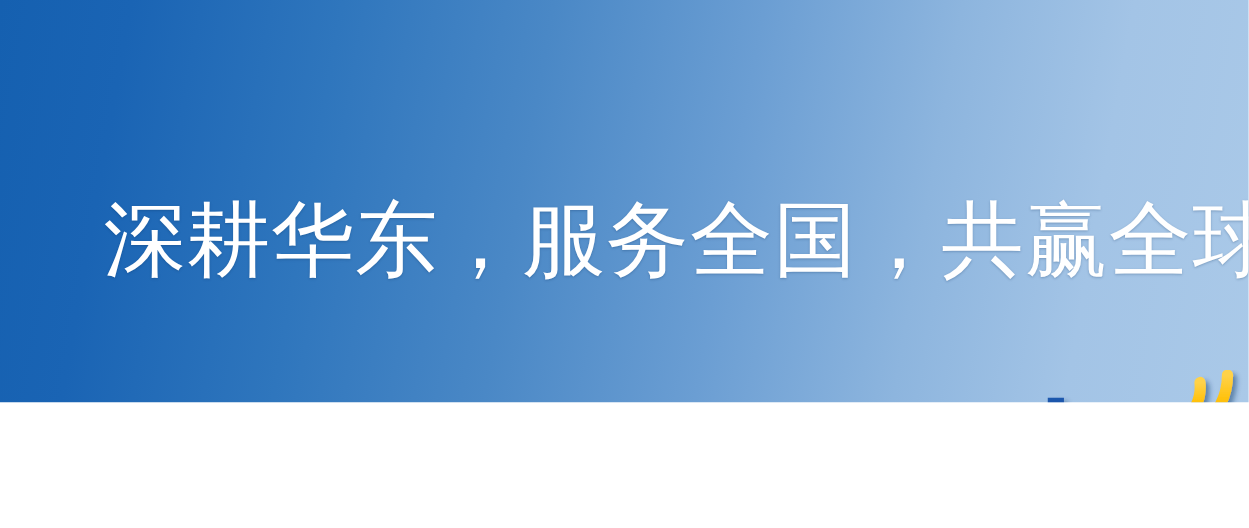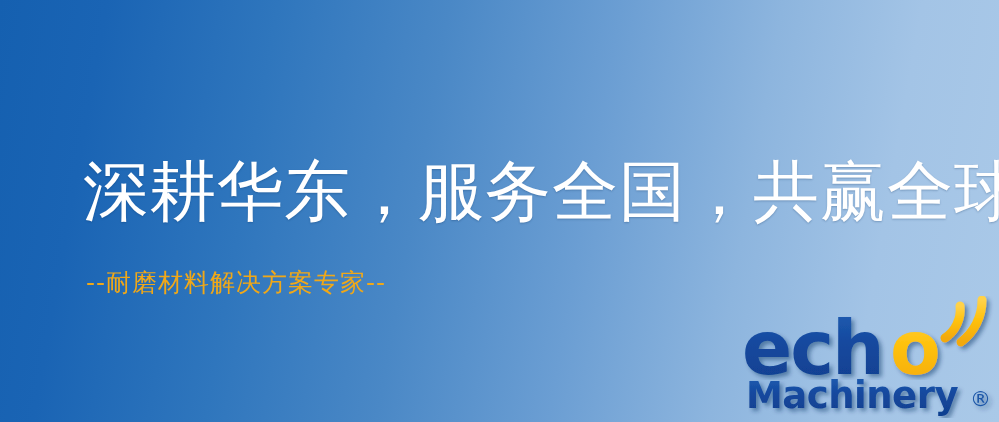--- a/index.html
+++ b/index.html
@@ -3,21 +3,21 @@
 <meta charset="utf-8">
 <style>
   html, body {
     margin: 0;
     padding: 0;
     background: #ffffff;
   }
   #banner {
     position: relative;
     width: 999px;
-    height: 422px;
+    height: 322px;
     overflow: hidden;
     
     background: linear-gradient(100deg,
         #1560b0 0%,
         #1a64b4 10%,
         #2f76bd 26%,
         #4a88c6 42%,
         #6b9ed3 58%,
         #8db5de 73%,
         #a3c4e6 86%,
@@ -94,21 +94,20 @@
     font-size: 21px;
   }
 </style>
 </head>
 <body>
 
 <div id="banner">
 
   <div class="headline">深耕华东，服务全国，共赢全球</div>
 
-  <div class="subtitle">--耐磨材料解决方案专家--</div>
 
   <div class="logo">
 
     <svg class="logo-wordmark" viewBox="0 0 257 84">
       <defs>
         <filter id="dropsh" x="-20%" y="-20%" width="150%" height="150%">
           <feDropShadow dx="3" dy="3" stdDeviation="2.2" flood-color="#0d2f5e" flood-opacity="0.45"></feDropShadow>
         </filter>
         <linearGradient id="blueGrad" x1="0" y1="0" x2="0" y2="1">
           <stop offset="0%" stop-color="#2160b4"></stop>

